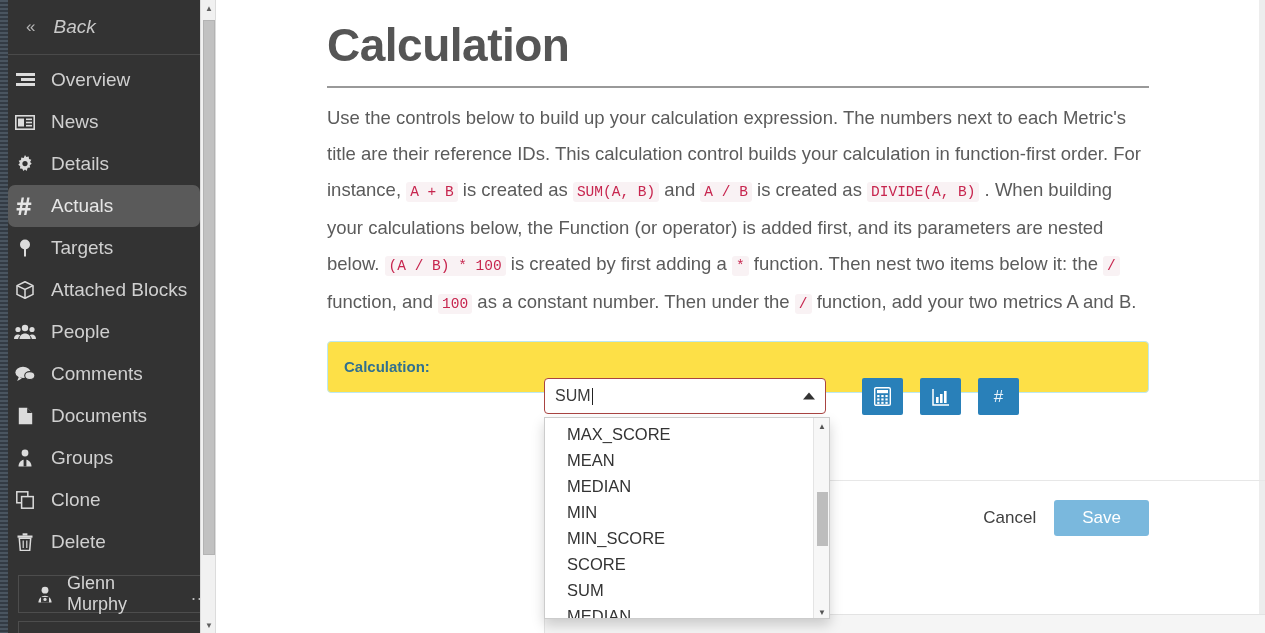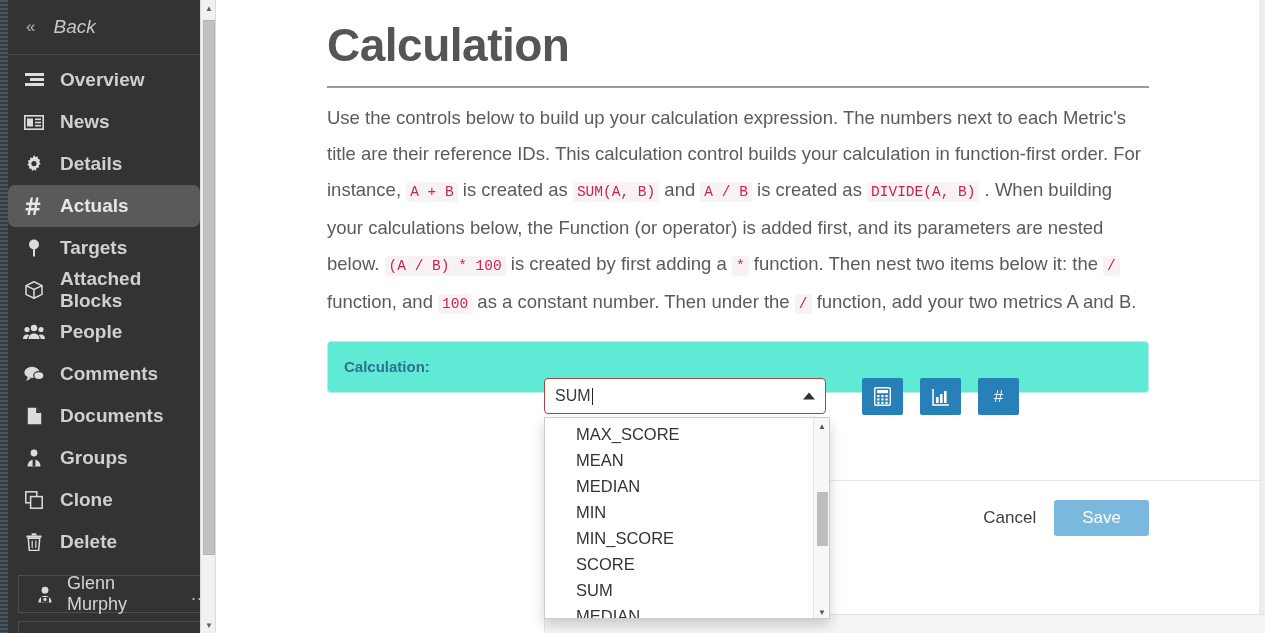--- a/index.html
+++ b/index.html
@@ -26,22 +26,22 @@
     height: 55px; display: flex; align-items: center; gap: 18px;
     padding-left: 18px; border-bottom: 1px solid #4a4a4a;
     font-style: italic; font-size: 19px; color: #c9c9c9;
     cursor: pointer;
   }
   .sb-back .chev { font-size: 17px; font-style: normal; color: #b5b5b5; }
 
   .sb-list { padding-top: 4px; }
   .sb-item {
     display: flex; align-items: center; gap: 14px;
-    height: 42px; padding-left: 14px;
-    font-size: 19px; color: #d0d0d0; cursor: pointer; font-weight: bold;
+    height: 42px; padding-left: 5px;
+    font-size: 19px; color: #d0d0d0; cursor: pointer;
   }
   .sb-item.active { background: #5a5a5a; color: #e6e6e6; border-radius: 7px; }
   .sb-ico {
     width: 24px; min-width: 24px; display: inline-flex;
     align-items: center; justify-content: center;
     font-size: 17px; color: #dcdcdc;
   }
   .sb-ico svg { display: block; }
 
   .sb-user {
@@ -92,21 +92,21 @@
     margin-top: 12px; font-size: 18.5px; line-height: 36px; color: #5b5b5b;
   }
   code.inline {
     font-family: "Liberation Mono", monospace;
     font-size: 14.5px; color: #c7254e; background: #f9f2f4;
     padding: 2px 4px; border-radius: 3px; white-space: pre;
   }
 
   .info-panel {
     margin-top: 18px; width: 822px; height: 52px;
-    background: #5eead4; border: 1px solid #bce8f1; border-radius: 4px;
+    background: #fde047; border: 1px solid #bce8f1; border-radius: 4px;
     display: flex; align-items: center; padding-left: 16px;
   }
   .info-panel .lbl { font-size: 15px; font-weight: bold; color: #31708f; }
 
   
   .del-btn {
     position: absolute; left: 327px; top: 500px; width: 36px; height: 36px;
     background: #d9534f; border: 1px solid #d43f3a; border-radius: 3px;
     z-index: 5;
   }
@@ -147,21 +147,21 @@
   
   .dropdown {
     position: absolute; left: 327px; top: 417px; width: 286px; height: 202px;
     background: #fff; border: 1px solid #cccccc;
     box-shadow: 0 6px 12px rgba(0,0,0,.175);
     z-index: 30; overflow: hidden;
   }
   .dd-list { position: absolute; left: 0; top: 3px; width: 270px; }
   .dd-item {
     height: 26px; line-height: 26px; padding-left: 22px;
-    font-size: 16.5px; color: #333333; cursor: pointer; white-space: nowrap; margin-left: 9px;
+    font-size: 16.5px; color: #333333; cursor: pointer; white-space: nowrap;
   }
   .dd-scroll {
     position: absolute; right: 0; top: 0; width: 16px; height: 202px;
     background: #f7f7f7; border-left: 1px solid #e4e4e4;
   }
   .dd-scroll .arrow {
     position: absolute; left: 0; width: 16px; height: 16px;
     display: flex; align-items: center; justify-content: center;
     font-size: 8px; color: #555;
   }

